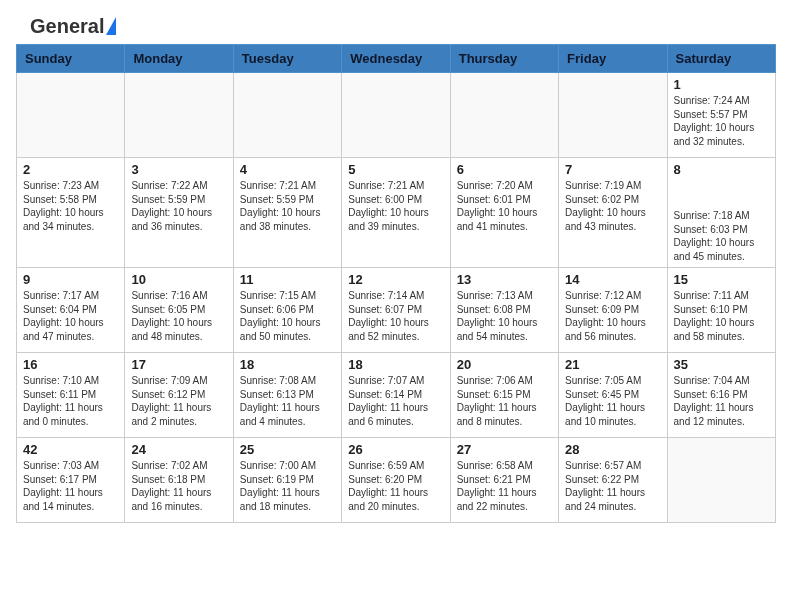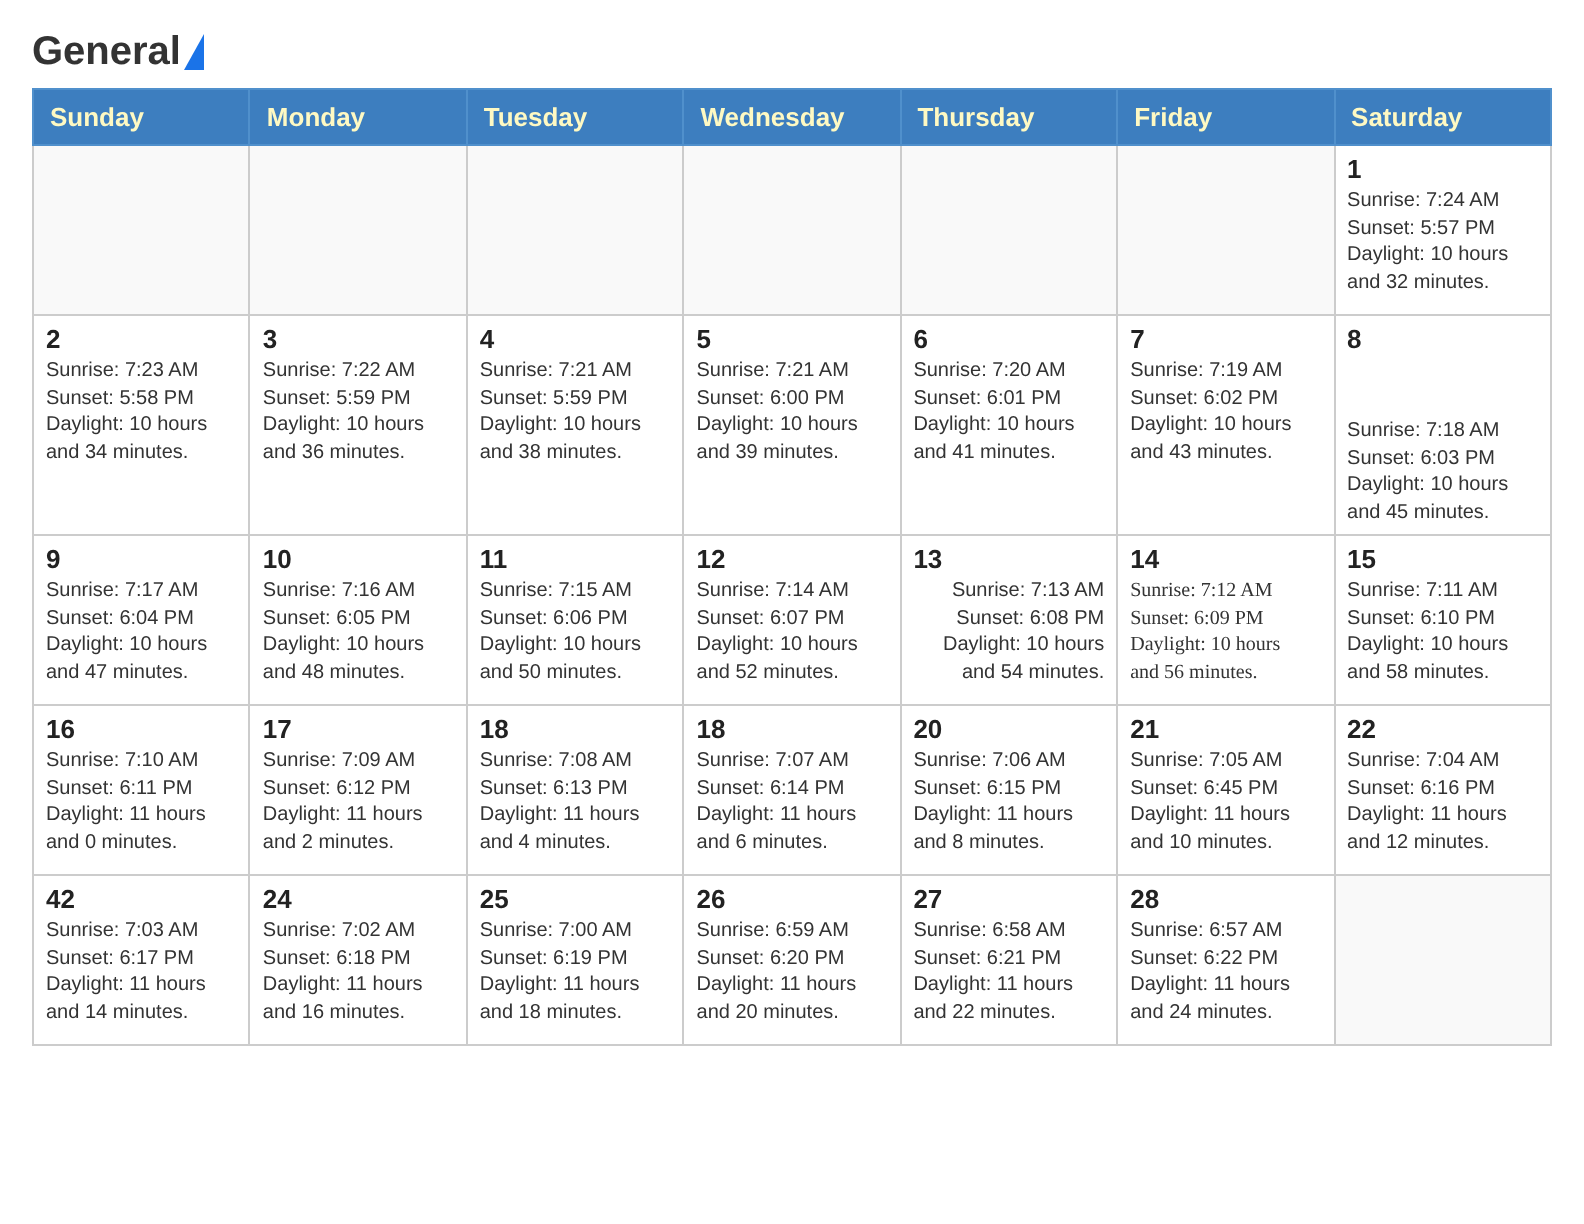--- a/index.html
+++ b/index.html
@@ -32,20 +32,21 @@
       height: 0;
       border-left: 10px solid transparent;
       border-bottom: 18px solid #1a73e8;
       display: inline-block;
       margin-left: 2px;
       vertical-align: middle;
     }
     .logo-row {
       display: flex;
       align-items: center;
+      margin-left: 14px;
     }
     .title-area {
       text-align: right;
     }
     .month-title {
       font-size: 32px;
       font-weight: bold;
       color: #333;
       line-height: 1.1;
     }
@@ -53,21 +54,21 @@
       font-size: 14px;
       color: #555;
     }
     .calendar {
       width: 100%;
       border-collapse: collapse;
       border: 1px solid #ccc;
     }
     .calendar th {
       background-color: #3d7ebf;
-      color: #fef9c3;
+      color: #0f172a;
       font-size: 13px;
       font-weight: bold;
       padding: 6px 8px;
       text-align: left;
       border: 1px solid #5090cc;
     }
     .calendar td {
       width: 108px;
       height: 85px;
       vertical-align: top;
@@ -212,28 +213,28 @@
         </td>
         <td>
           <div class="day-number">12</div>
           <div class="day-info" style="white-space: pre-line;">Sunrise: 7:14 AM
 Sunset: 6:07 PM
 Daylight: 10 hours
 and 52 minutes.</div>
         </td>
         <td>
           <div class="day-number">13</div>
-          <div class="day-info" style="white-space: pre-line; text-align: right;">Sunrise: 7:13 AM
+          <div class="day-info" style="white-space: pre-line;">Sunrise: 7:13 AM
 Sunset: 6:08 PM
 Daylight: 10 hours
 and 54 minutes.</div>
         </td>
         <td>
           <div class="day-number">14</div>
-          <div class="day-info" style="white-space: pre-line; font-family: Liberation Serif, serif;">Sunrise: 7:12 AM
+          <div class="day-info" style="white-space: pre-line;">Sunrise: 7:12 AM
 Sunset: 6:09 PM
 Daylight: 10 hours
 and 56 minutes.</div>
         </td>
         <td>
           <div class="day-number">15</div>
           <div class="day-info" style="white-space: pre-line;">Sunrise: 7:11 AM
 Sunset: 6:10 PM
 Daylight: 10 hours
 and 58 minutes.</div>
@@ -276,21 +277,21 @@
 and 8 minutes.</div>
         </td>
         <td>
           <div class="day-number">21</div>
           <div class="day-info" style="white-space: pre-line;">Sunrise: 7:05 AM
 Sunset: 6:45 PM
 Daylight: 11 hours
 and 10 minutes.</div>
         </td>
         <td>
-          <div class="day-number">22</div>
+          <div class="day-number">35</div>
           <div class="day-info" style="white-space: pre-line;">Sunrise: 7:04 AM
 Sunset: 6:16 PM
 Daylight: 11 hours
 and 12 minutes.</div>
         </td>
       </tr>
       <tr>
         <td>
           <div class="day-number">42</div>
           <div class="day-info" style="white-space: pre-line;">Sunrise: 7:03 AM

